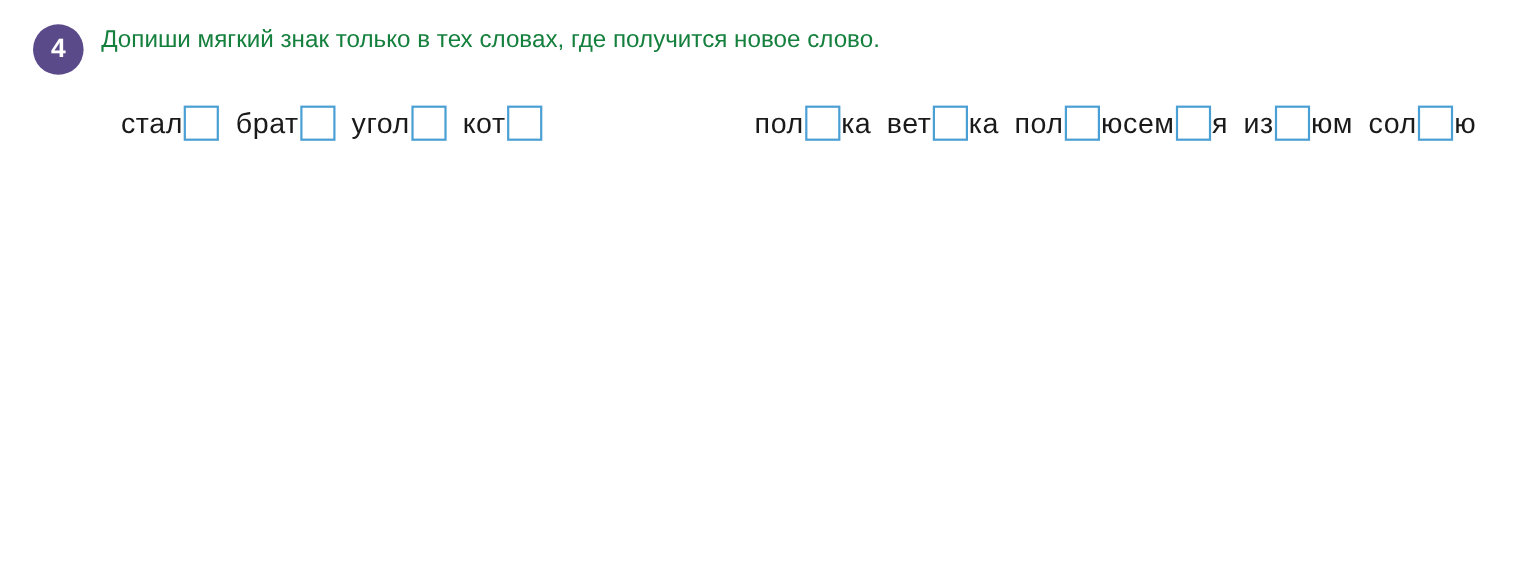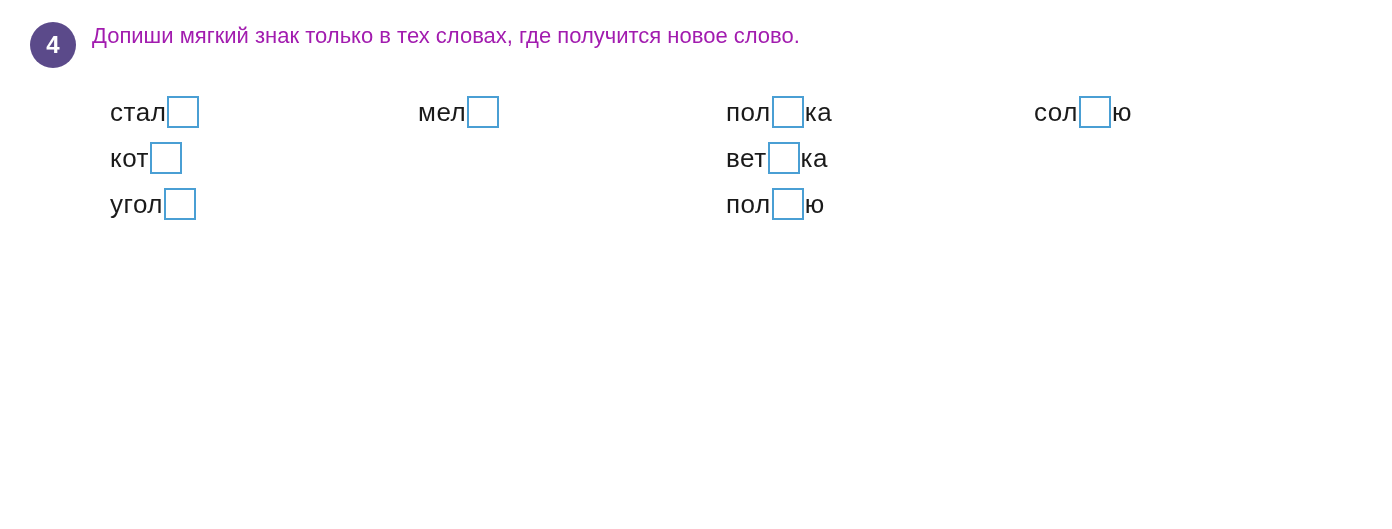--- a/index.html
+++ b/index.html
@@ -44,36 +44,36 @@
       font-weight: bold;
       display: flex;
       align-items: center;
       justify-content: center;
       flex-shrink: 0;
       margin-top: 2px;
     }
 
     .task-description {
       font-size: 22px;
-      color: #a21caf;
+      color: #15803d;
       line-height: 1.45;
       max-width: 1100px;
     }
 
     .words-grid {
       display: grid;
       grid-template-columns: repeat(4, 1fr);
       gap: 14px 0;
       padding-left: 80px;
       padding-right: 20px;
     }
 
     .word-row {
       display: flex;
-      flex-direction: column;
+      flex-direction: row;
       gap: 14px;
     }
 
     .word-item {
       display: flex;
       align-items: center;
       font-size: 26px;
       color: #1a1a1a;
       font-weight: 400;
     }
@@ -108,52 +108,62 @@
   </div>
 
   <div class="words-grid" id="words-grid">
 
   <div class="word-row">
         <div class="word-item">
           <span class="word-text">стал</span>
           <span class="soft-sign-box"></span>
         </div>
         <div class="word-item">
-          <span class="word-text">кот</span>
+          <span class="word-text">брат</span>
           <span class="soft-sign-box"></span>
         </div>
         <div class="word-item">
           <span class="word-text">угол</span>
           <span class="soft-sign-box"></span>
         </div>
+        <div class="word-item">
+          <span class="word-text">кот</span>
+          <span class="soft-sign-box"></span>
+        </div>
       </div>
       <div class="word-row">
-        <div class="word-item">
-          <span class="word-text">мел</span>
-          <span class="soft-sign-box"></span>
-        </div>
       </div>
       <div class="word-row">
         <div class="word-item">
           <span class="word-text">пол</span>
           <span class="soft-sign-box"></span>
           <span class="word-suffix">ка</span>
         </div>
         <div class="word-item">
           <span class="word-text">вет</span>
           <span class="soft-sign-box"></span>
           <span class="word-suffix">ка</span>
         </div>
         <div class="word-item">
           <span class="word-text">пол</span>
           <span class="soft-sign-box"></span>
           <span class="word-suffix">ю</span>
         </div>
       </div>
       <div class="word-row">
         <div class="word-item">
+          <span class="word-text">сем</span>
+          <span class="soft-sign-box"></span>
+          <span class="word-suffix">я</span>
+        </div>
+        <div class="word-item">
+          <span class="word-text">из</span>
+          <span class="soft-sign-box"></span>
+          <span class="word-suffix">юм</span>
+        </div>
+        <div class="word-item">
           <span class="word-text">сол</span>
           <span class="soft-sign-box"></span>
           <span class="word-suffix">ю</span>
         </div>
       </div>
     </div>
 </div>
 
 </body></html>

